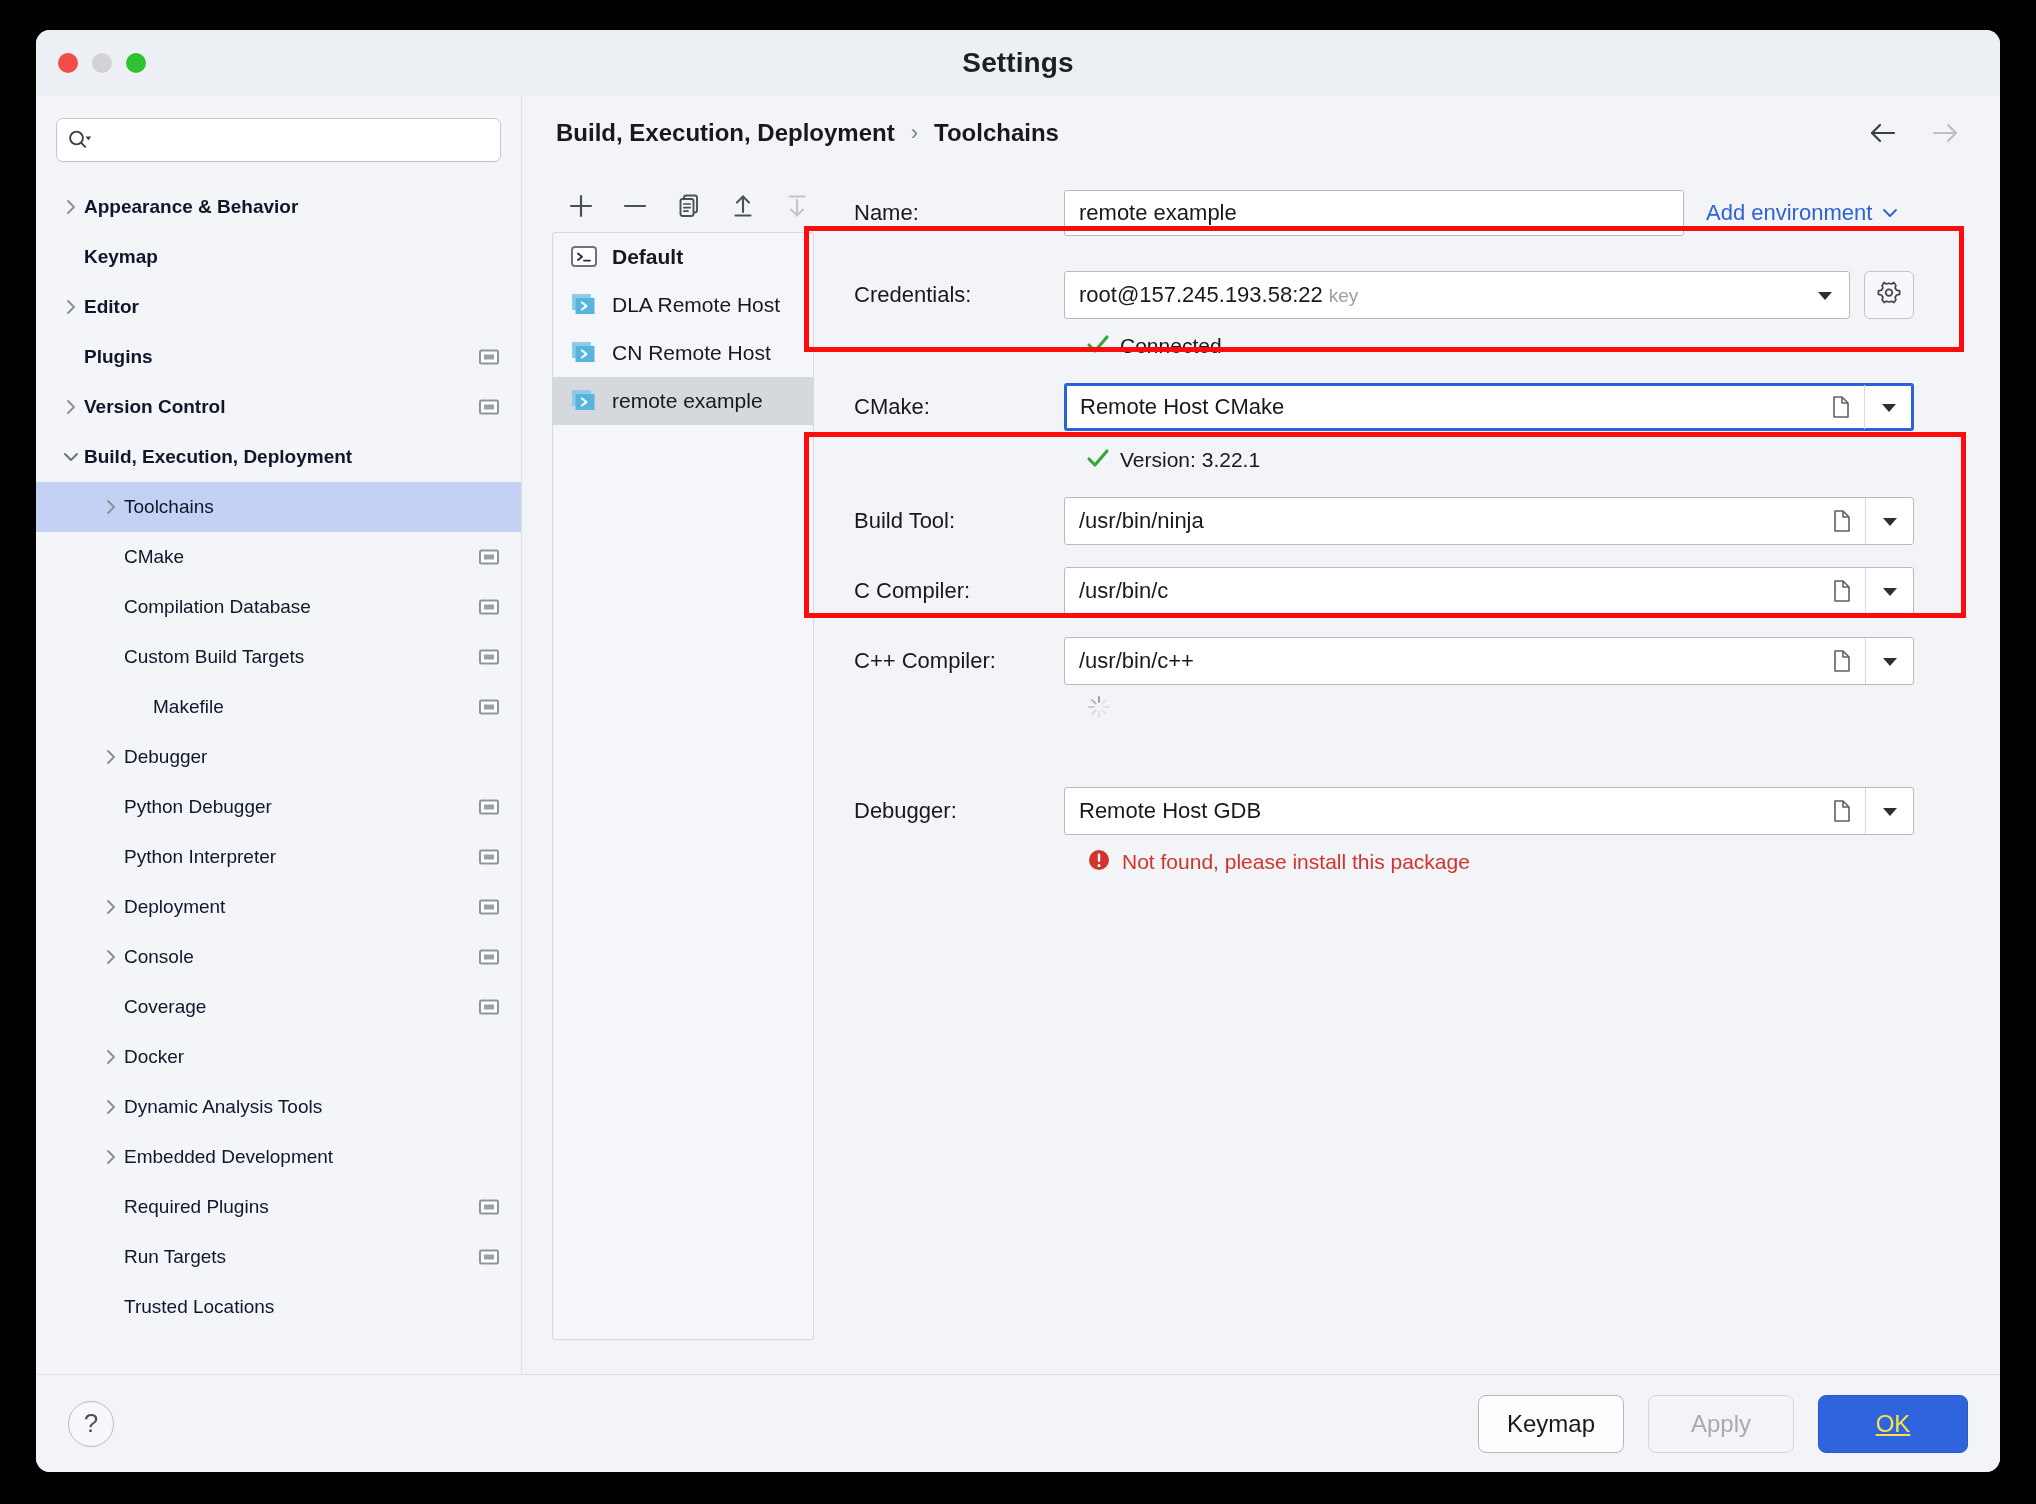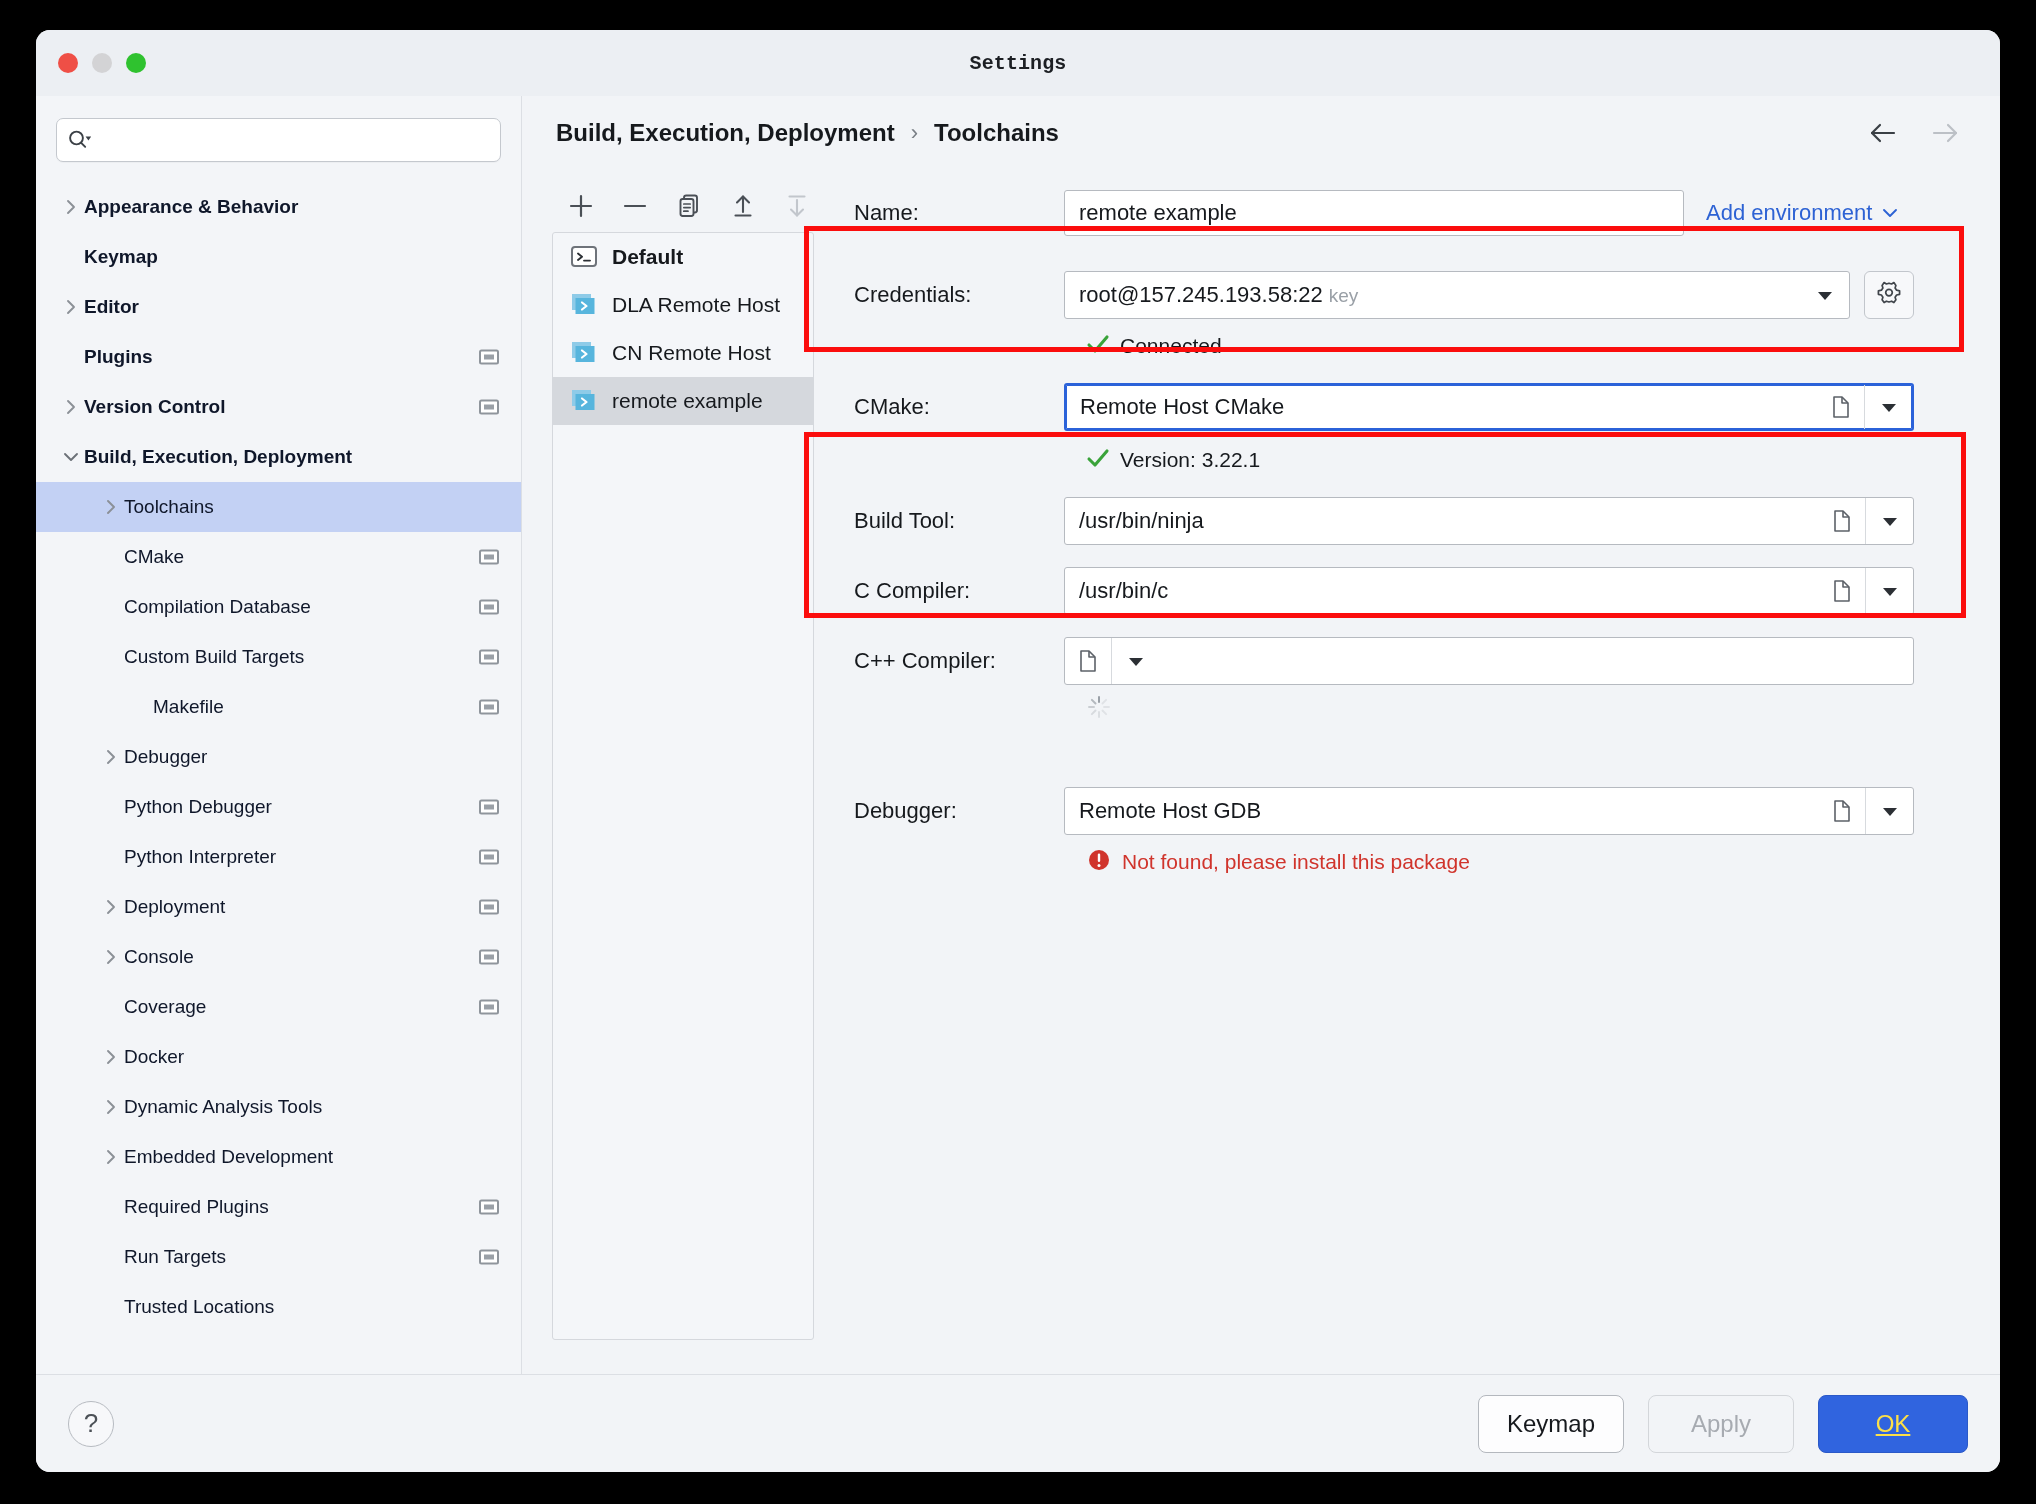--- a/index.html
+++ b/index.html
@@ -43,25 +43,24 @@
     left: 22px; top: 50%;
     transform: translateY(-50%);
     display: flex;
     gap: 14px;
   }
   .tl { width: 20px; height: 20px; border-radius: 50%; }
   .tl.red { background: #ef4f46; }
   .tl.yellow { background: #d3d3d5; }
   .tl.green { background: #2fc22f; }
   .title-text {
-    font-size: 20px;
+    font-size: 28px;
     font-weight: bold;
     color: #1c1f23;
     letter-spacing: .1px;
-    font-family: Liberation Mono, monospace;
   }
   
   .body {
     flex: 1 1 auto;
     display: flex;
     min-height: 0;
     background: #f2f4f7;
   }
   
   .sidebar {
@@ -788,20 +787,21 @@
                       </svg>
                   </div>
                 </div>
               </div>
             </div>
 
             <div class="frow" style="height:62px; margin-top:8px;">
               <div class="flabel">C++ Compiler:</div>
               <div class="fctl" style="padding-right:56px;">
                 <div class="combo">
+                  <div class="ctext">/usr/bin/c++</div>
                   <div class="folder-btn">
                     <svg width="24" height="26" viewBox="0 0 24 26">
                       <path d="M5 3 h8 l6 6 v14 h-14 z" fill="#ffffff" stroke="#5c6168" stroke-width="1.6" stroke-linejoin="round"></path>
                       <path d="M13 3 v6 h6" fill="none" stroke="#5c6168" stroke-width="1.6" stroke-linejoin="round"></path>
                     </svg>
                   </div>
                   <div class="arrow-btn">
                     <svg width="22" height="16" viewBox="0 0 22 16">
                         <polygon points="4,5 18,5 11,13" fill="#2b2f34"></polygon>
                       </svg>

